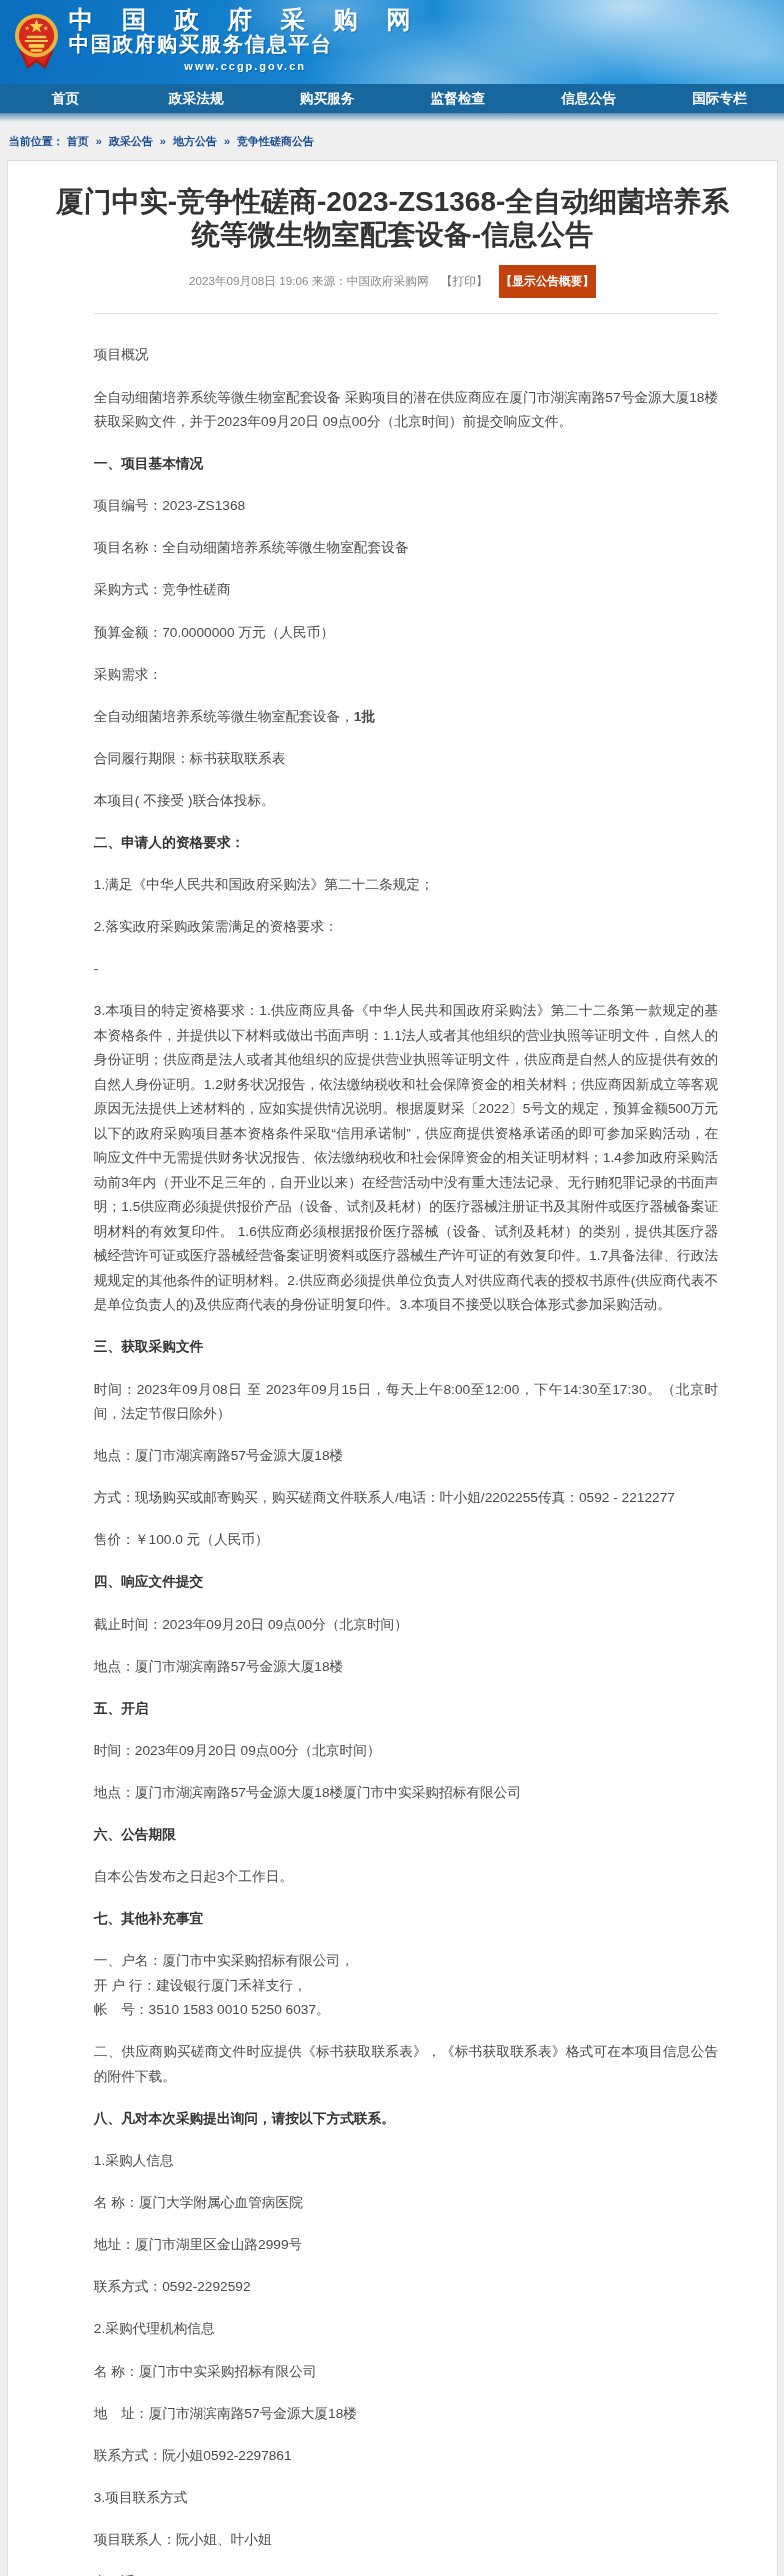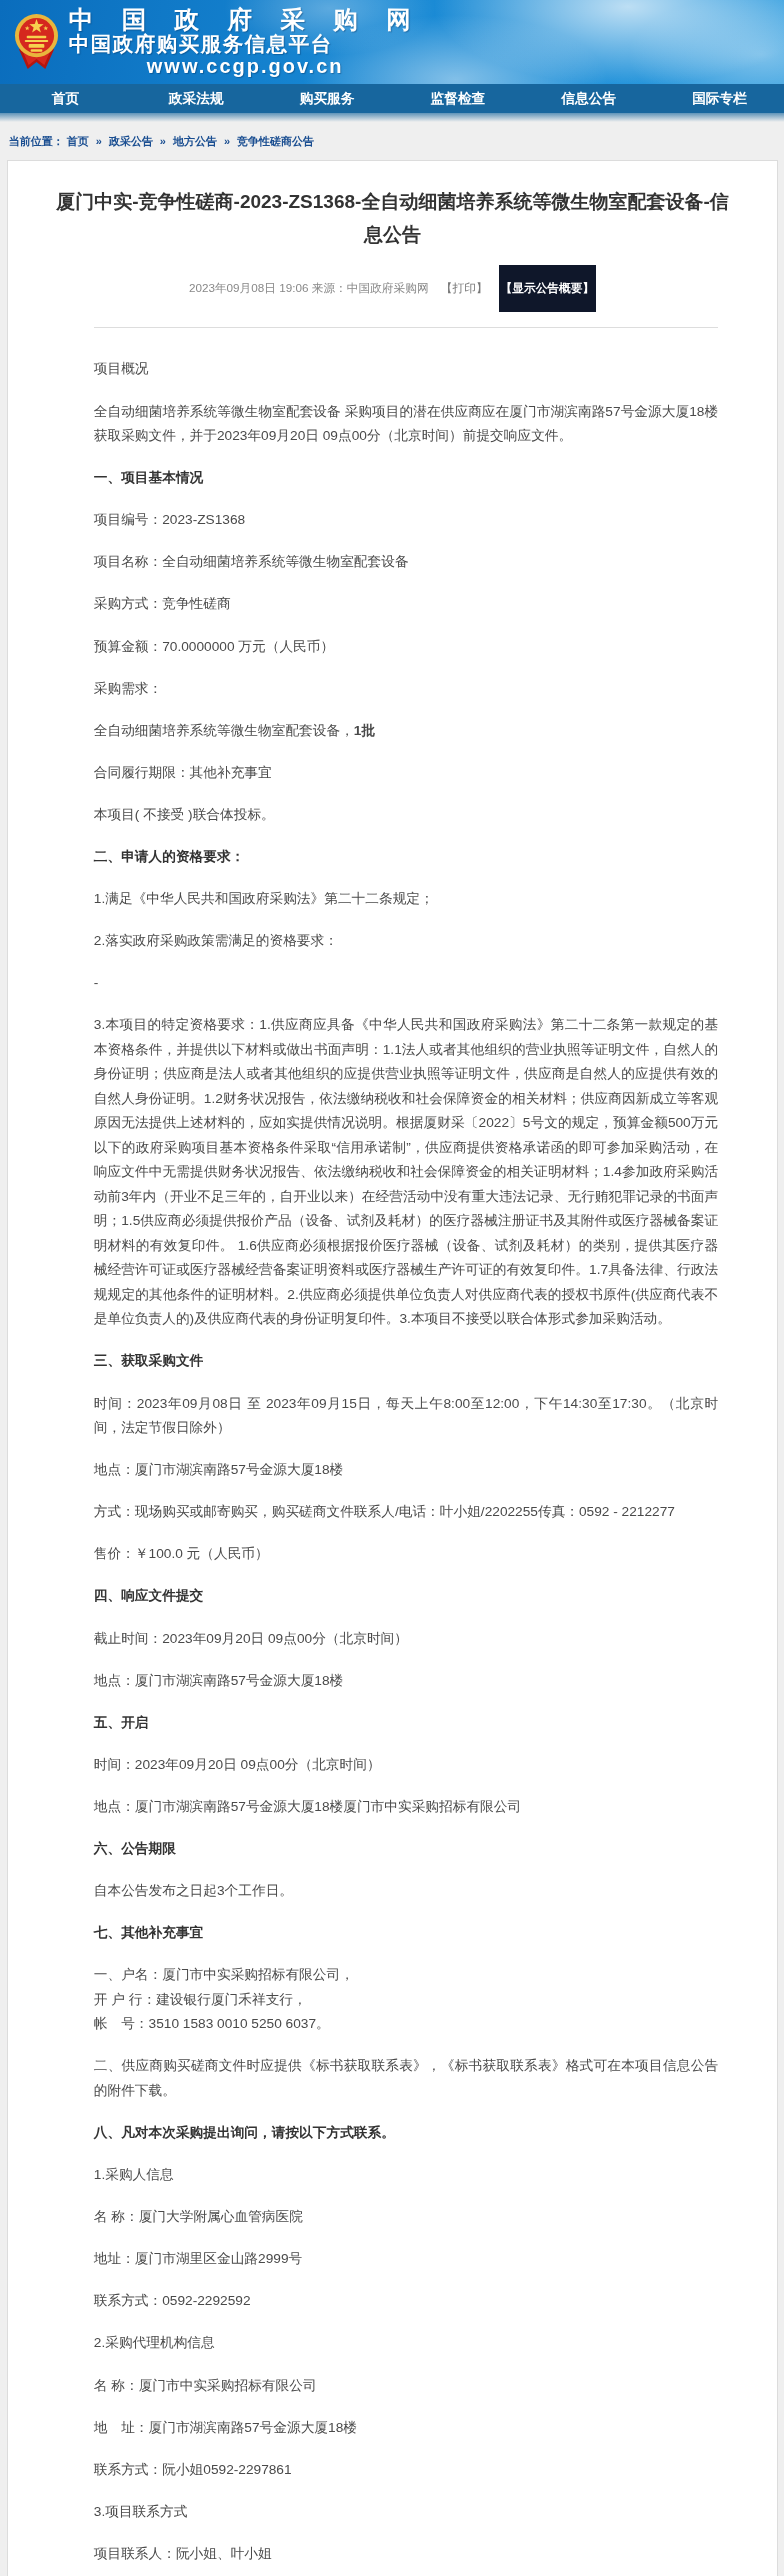--- a/index.html
+++ b/index.html
@@ -26,21 +26,21 @@
   .logo-text { color:#fff; }
   .site-name {
     font-size:24.5px; font-weight:bold; letter-spacing:10.8px; line-height:25.4px;
     text-shadow:1px 1px 1px rgba(0,40,80,.35); white-space:nowrap;
   }
   .site-sub {
     font-size:20.5px; font-weight:bold; letter-spacing:1.5px; line-height:23.5px;
     text-shadow:1px 1px 1px rgba(0,40,80,.35); white-space:nowrap;
   }
   .site-url {
-    font-size:20px; font-weight:bold; letter-spacing:2px; line-height:21.5px;
+    font-size:11px; font-weight:bold; letter-spacing:2px; line-height:21.5px;
     text-align:center; text-shadow:1px 1px 1px rgba(0,40,80,.35);
   }
 
   
   .main-nav { height:29px; background:#17669e; display:flex; }
   .main-nav a {
     flex:1; display:flex; align-items:center; justify-content:center;
     color:#fff; font-size:13.7px; font-weight:bold; text-decoration:none; cursor:pointer;
   }
   .nav-fade { height:8.8px; background:linear-gradient(#5e93b8,#efefef); }
@@ -52,27 +52,27 @@
   .breadcrumb a { color:#1a4e91; text-decoration:none; cursor:pointer; }
   .breadcrumb .sep { margin:0 3.9px; }
 
   
   .content-box {
     margin:0 6.8px; background:#fff; border:1px solid #dcdcdc;
     min-height:2387px; padding-bottom:39px;
   }
   h1.page-title {
     margin:0; padding:23.5px 41px 0; text-align:center;
-    font-size:19px; line-height:33px; color:#333; font-weight:bold;
+    font-size:28px; line-height:33px; color:#333; font-weight:bold;
   }
   .meta { text-align:center; margin-top:14.7px; font-size:11.7px; color:#888; }
   .meta .print { color:#777; text-decoration:none; margin-left:9px; cursor:pointer; }
   .meta .badge {
-    display:inline-block; margin-left:7.8px; padding:16px 2px;
-    background:#0f172a; color:#fff; font-weight:bold; text-decoration:none; cursor:pointer;
+    display:inline-block; margin-left:7.8px; padding:9px 2px;
+    background:#c2410c; color:#fff; font-weight:bold; text-decoration:none; cursor:pointer;
   }
   .divider { margin:14.7px 59px 0 86px; border-top:1px solid #ddd; }
 
   
   article { padding:11.7px 59px 0 86px; font-size:13.7px; color:#4a4a4a; }
   article p { margin:17.6px 0; line-height:24.5px; text-align:justify; }
   article p.sec-h { font-weight:bold; color:#333; text-align:left; }
   article b { font-weight:bold; }
 </style>
 </head>
@@ -136,21 +136,21 @@
     <article id="article-body">
         <p>项目概况</p>
         <p>全自动细菌培养系统等微生物室配套设备 采购项目的潜在供应商应在厦门市湖滨南路57号金源大厦18楼获取采购文件，并于2023年09月20日 09点00分（北京时间）前提交响应文件。</p>
         <p class="sec-h">一、项目基本情况</p>
         <p>项目编号：2023-ZS1368</p>
         <p>项目名称：全自动细菌培养系统等微生物室配套设备</p>
         <p>采购方式：竞争性磋商</p>
         <p>预算金额：70.0000000 万元（人民币）</p>
         <p>采购需求：</p>
         <p><span>全自动细菌培养系统等微生物室配套设备，</span><b>1批</b></p>
-        <p>合同履行期限：其他补充事宜</p>
+        <p>合同履行期限：标书获取联系表</p>
         <p>本项目( 不接受  )联合体投标。</p>
         <p class="sec-h">二、申请人的资格要求：</p>
         <p>1.满足《中华人民共和国政府采购法》第二十二条规定；</p>
         <p>2.落实政府采购政策需满足的资格要求：</p>
         <p>-</p>
         <p>3.本项目的特定资格要求：1.供应商应具备《中华人民共和国政府采购法》第二十二条第一款规定的基本资格条件，并提供以下材料或做出书面声明：1.1法人或者其他组织的营业执照等证明文件，自然人的身份证明；供应商是法人或者其他组织的应提供营业执照等证明文件，供应商是自然人的应提供有效的自然人身份证明。1.2财务状况报告，依法缴纳税收和社会保障资金的相关材料；供应商因新成立等客观原因无法提供上述材料的，应如实提供情况说明。根据厦财采〔2022〕5号文的规定，预算金额500万元以下的政府采购项目基本资格条件采取“信用承诺制”，供应商提供资格承诺函的即可参加采购活动，在响应文件中无需提供财务状况报告、依法缴纳税收和社会保障资金的相关证明材料；1.4参加政府采购活动前3年内（开业不足三年的，自开业以来）在经营活动中没有重大违法记录、无行贿犯罪记录的书面声明；1.5供应商必须提供报价产品（设备、试剂及耗材）的医疗器械注册证书及其附件或医疗器械备案证明材料的有效复印件。 1.6供应商必须根据报价医疗器械（设备、试剂及耗材）的类别，提供其医疗器械经营许可证或医疗器械经营备案证明资料或医疗器械生产许可证的有效复印件。1.7具备法律、行政法规规定的其他条件的证明材料。2.供应商必须提供单位负责人对供应商代表的授权书原件(供应商代表不是单位负责人的)及供应商代表的身份证明复印件。3.本项目不接受以联合体形式参加采购活动。</p>
         <p class="sec-h">三、获取采购文件</p>
         <p>时间：2023年09月08日 至 2023年09月15日，每天上午8:00至12:00，下午14:30至17:30。（北京时间，法定节假日除外）</p>
         <p>地点：厦门市湖滨南路57号金源大厦18楼</p>
         <p>方式：现场购买或邮寄购买，购买磋商文件联系人/电话：叶小姐/2202255传真：0592 - 2212277</p>

